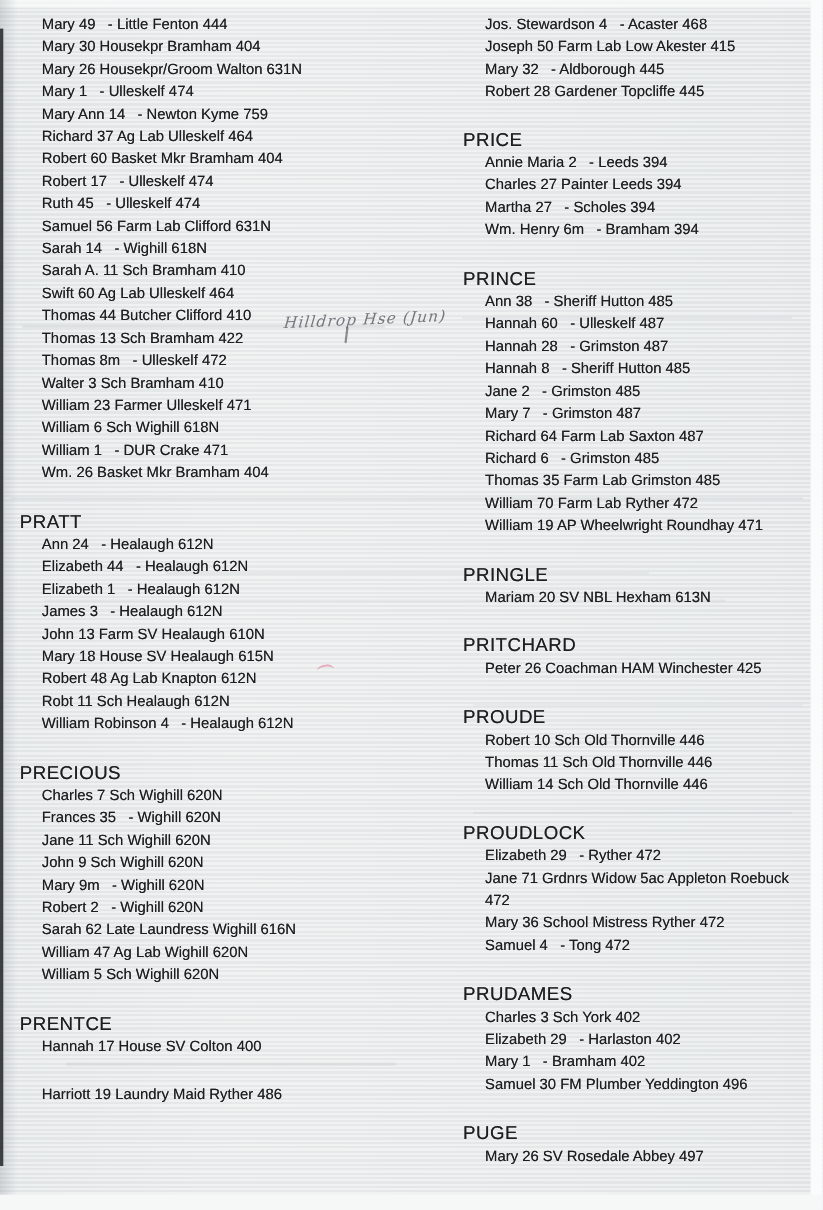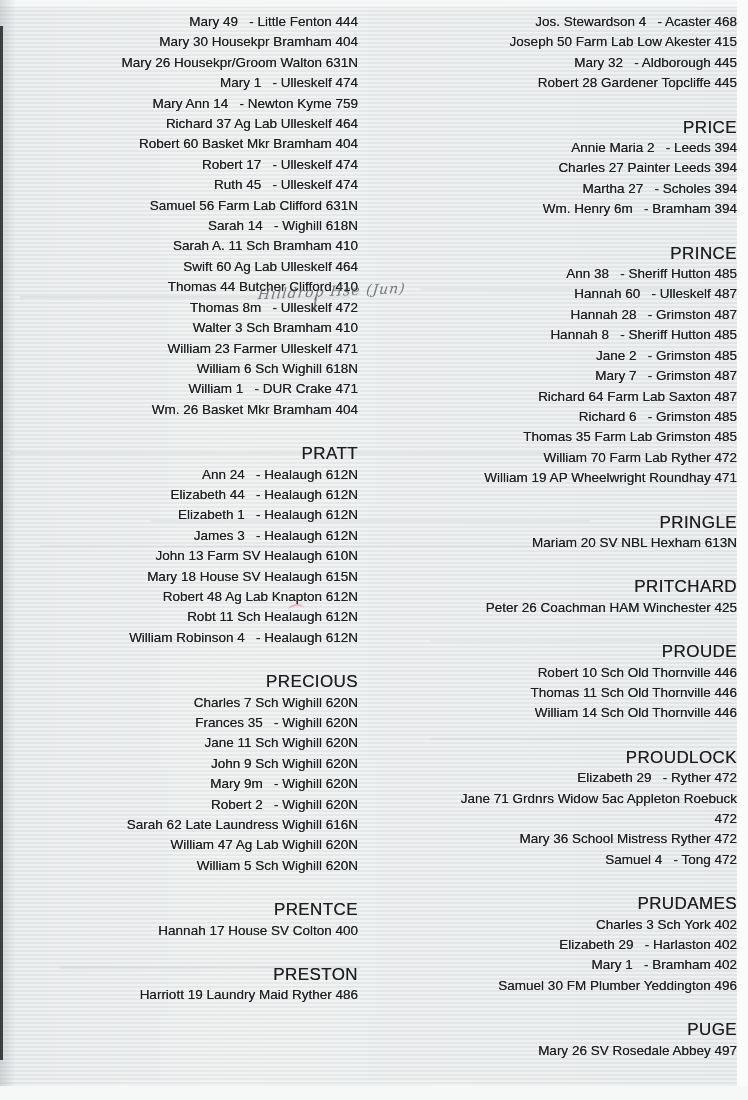--- a/index.html
+++ b/index.html
@@ -39,21 +39,21 @@
   .edge-top-light {
     position: absolute; left: 0; top: 0; width: 748px; height: 7px;
     background: rgba(252,253,253,0.6);
   }
   .streak { position: absolute; background: rgba(120,132,137,0.14); border-radius: 2px; }
 
   
   .col { position: absolute; top: 12px; }
   .col-left  { left: 18px;  width: 340px; }
   .col-right { left: 421px; width: 316px; }
-  .section { margin-top: 24px; text-align: right; }
+  .section { margin-top: 24px; }
   .section:first-child { margin-top: 0; }
   .surname-header {
     font-size: 17px; line-height: 20.4px;
     color: #1e1e20; letter-spacing: 0.4px;
     text-shadow: 0 0 0.5px rgba(30,30,32,0.75);
     white-space: pre-wrap;
   }
   .entry {
     font-size: 13.5px; line-height: 20.4px;
     color: #1e1e20; margin-left: 20px;
@@ -113,20 +113,21 @@
         <div class="entry">Mary Ann 14   - Newton Kyme 759</div>
         <div class="entry">Richard 37 Ag Lab Ulleskelf 464</div>
         <div class="entry">Robert 60 Basket Mkr Bramham 404</div>
         <div class="entry">Robert 17   - Ulleskelf 474</div>
         <div class="entry">Ruth 45   - Ulleskelf 474</div>
         <div class="entry">Samuel 56 Farm Lab Clifford 631N</div>
         <div class="entry">Sarah 14   - Wighill 618N</div>
         <div class="entry">Sarah A. 11 Sch Bramham 410</div>
         <div class="entry">Swift 60 Ag Lab Ulleskelf 464</div>
         <div class="entry">Thomas 44 Butcher Clifford 410</div>
+        <div class="entry">Thomas 13 Sch Bramham 422</div>
         <div class="entry">Thomas 8m   - Ulleskelf 472</div>
         <div class="entry">Walter 3 Sch Bramham 410</div>
         <div class="entry">William 23 Farmer Ulleskelf 471</div>
         <div class="entry">William 6 Sch Wighill 618N</div>
         <div class="entry">William 1   - DUR Crake 471</div>
         <div class="entry">Wm. 26 Basket Mkr Bramham 404</div>
       </div>
       <div class="section">
         <div class="surname-header">PRATT</div>
         <div class="entry">Ann 24   - Healaugh 612N</div>
@@ -149,21 +150,20 @@
         <div class="entry">Robert 2   - Wighill 620N</div>
         <div class="entry">Sarah 62 Late Laundress Wighill 616N</div>
         <div class="entry">William 47 Ag Lab Wighill 620N</div>
         <div class="entry">William 5 Sch Wighill 620N</div>
       </div>
       <div class="section">
         <div class="surname-header">PRENTCE</div>
         <div class="entry">Hannah 17 House SV Colton 400</div>
       </div>
       <div class="section">
-        <div class="surname-header">PRESTON</div>
         <div class="entry">Harriott 19 Laundry Maid Ryther 486</div>
       </div>
     </div>
   <div class="col col-right">
       <div class="section">
         <div class="entry">Jos. Stewardson 4   - Acaster 468</div>
         <div class="entry">Joseph 50 Farm Lab Low Akester 415</div>
         <div class="entry">Mary 32   - Aldborough 445</div>
         <div class="entry">Robert 28 Gardener Topcliffe 445</div>
       </div>

